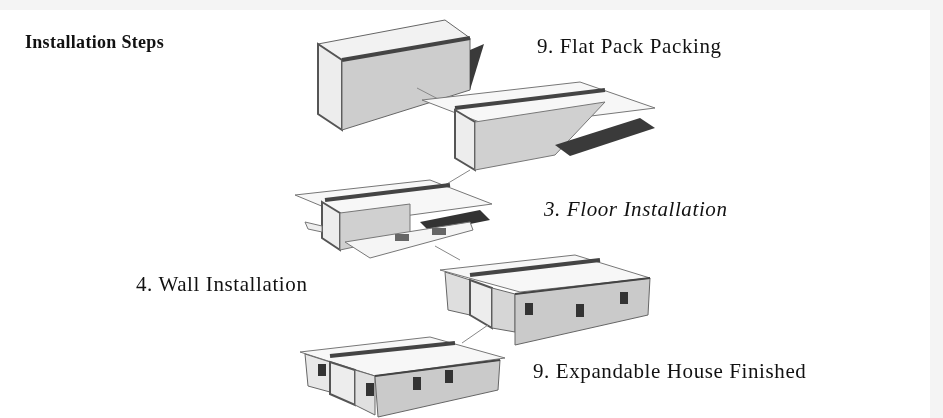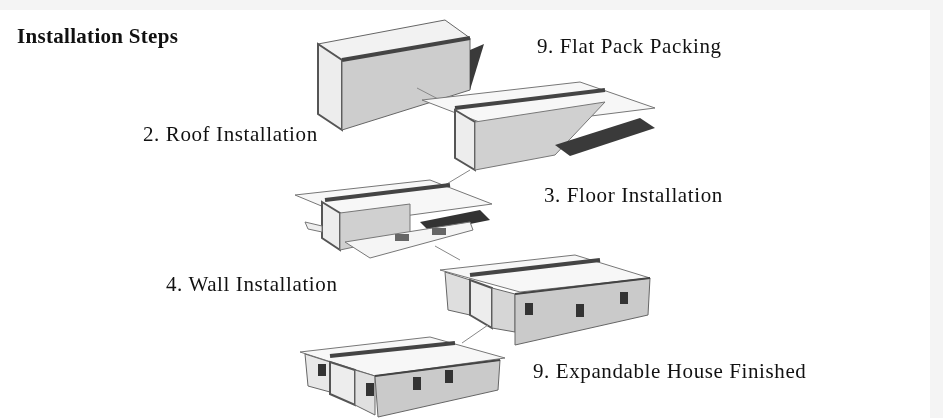--- a/index.html
+++ b/index.html
@@ -1,19 +1,19 @@
 <!DOCTYPE html>
 <html><head>
 <meta charset="utf-8">
 <style>
   html, body { margin:0; padding:0; }
   body { width:943px; height:418px; background:#f4f4f4; position:relative; overflow:hidden;
          font-family:"Liberation Serif", "DejaVu Serif", serif; color:#111; }
   .canvas { position:absolute; left:0; top:10px; width:930px; height:408px; background:#fff; }
-  .title { position:absolute; left:13px; top:10px; font-size:21px; font-weight:bold; letter-spacing:0.3px; margin:4px; }
+  .title { position:absolute; left:13px; top:10px; font-size:18px; font-weight:bold; letter-spacing:0.3px; margin:12px; }
   .label { position:absolute; font-size:21px; letter-spacing:0.6px; white-space:nowrap; }
   svg.art { position:absolute; left:0; top:0; }
 </style>
 </head>
 <body>
 
 <div class="canvas">
   <h1 class="title">Installation Steps</h1>
 
   <svg class="art" width="930" height="408" viewBox="0 0 930 408">
@@ -72,17 +72,16 @@
       <polygon points="375,366 500,350 498,380 378,407" fill="#cacaca" stroke="#666" stroke-width="1"></polygon>
       <line x1="375" y1="366" x2="500" y2="350" stroke="#444" stroke-width="2"></line>
       <rect x="318" y="354" width="8" height="12" fill="#333"></rect>
       <rect x="366" y="373" width="8" height="13" fill="#333"></rect>
       <rect x="413" y="367" width="8" height="13" fill="#333"></rect>
       <rect x="445" y="360" width="8" height="13" fill="#333"></rect>
     </g>
   </svg>
 
   <div class="label" style="left:537px;top:24px;">9. Flat Pack Packing</div>
-  <div class="label" style="left:143px;top:112px;">2. Roof Installation</div>
-  <div class="label" style="left:544px;top:173px;">3. Floor Installation</div>
-  <div class="label" style="left:166px;top:262px;">4. Wall Installation</div>
+  <div class="label" style="left:544px;top:187px;font-style:italic;">3. Floor Installation</div>
+  <div class="label" style="left:136px;top:262px;">4. Wall Installation</div>
   <div class="label" style="left:533px;top:349px;">9. Expandable House Finished</div>
 </div>
 
 </body></html>

